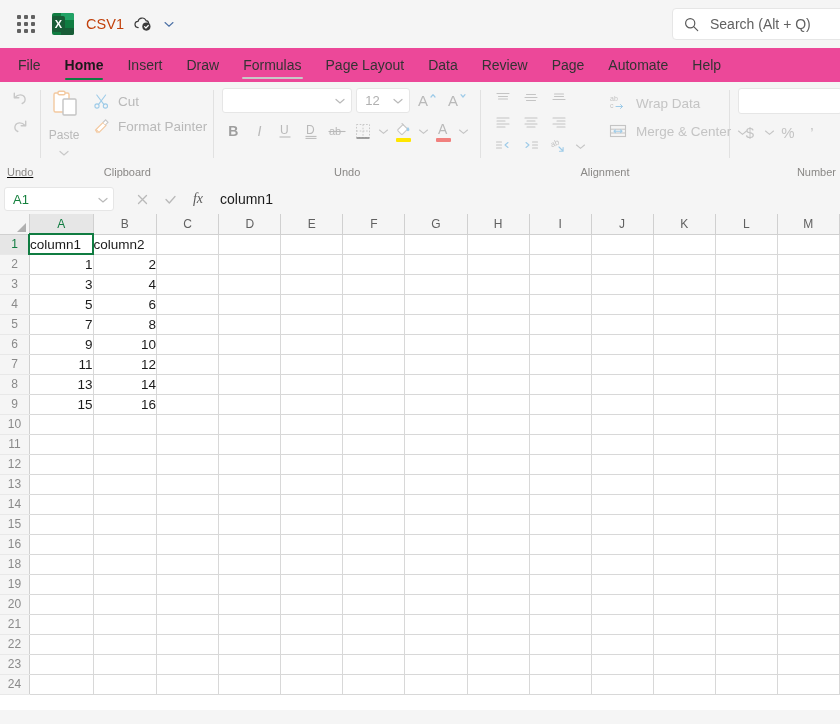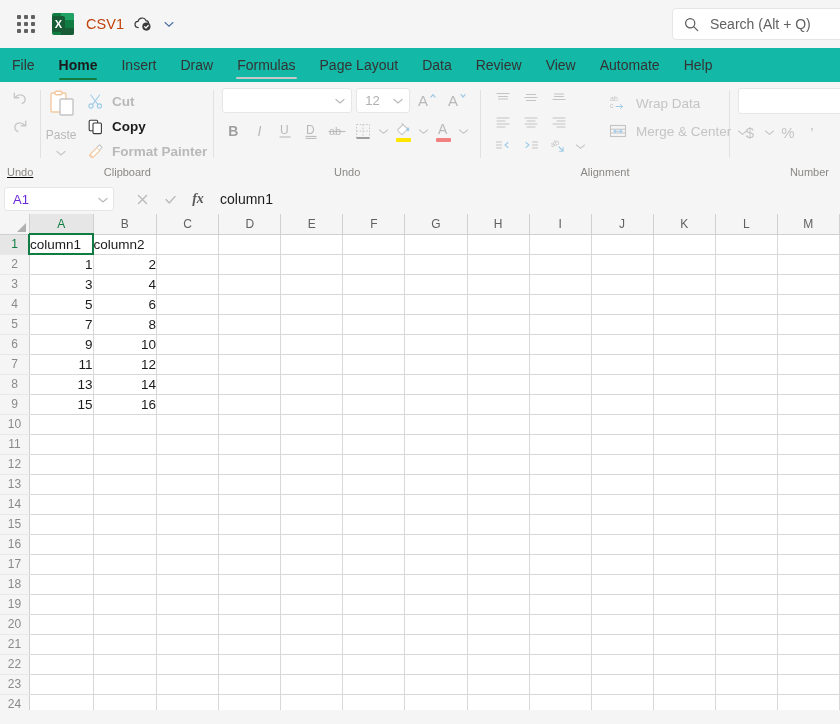--- a/index.html
+++ b/index.html
@@ -75,21 +75,21 @@
   .searchbox input {
     border: none; outline: none; background: transparent;
     margin-left: 10px; font-size: 14px; color: #616161;
     font-family: "Liberation Sans", sans-serif; width: 100%;
   }
   .searchbox input::placeholder { color: #616161; opacity: 1; }
 
   
   .tabs {
     height: 34px; display: flex; align-items: stretch;
-    padding-left: 0; background: #14b8a6;
+    padding-left: 6px; background: #ec4899;
     font-size: 14px;
   }
   .tab {
     position: relative; display: flex; align-items: center;
     padding: 0 12px; color: #333333; cursor: pointer;
     white-space: nowrap;
   }
   .tab.active { color: #1b1b1b; font-weight: bold; }
   .tab.active::after {
     content: ""; position: absolute;
@@ -134,21 +134,21 @@
   .paste-col {
     width: 56px; display: flex; flex-direction: column;
     align-items: center; padding-top: 2px; cursor: pointer;
   }
   .paste-lbl { font-size: 12px; color: #b9b9b9; margin-top: 2px; }
   .paste-chev { margin-top: 1px; }
   .clip-col { display: flex; flex-direction: column; padding-top: 3px; }
   .clip-item {
     display: flex; align-items: center; height: 25px;
     padding: 0 6px 0 4px; cursor: pointer; border-radius: 3px;
-    font-size: 13.5px; color: #b9b9b9; white-space: nowrap; font-weight: bold;
+    font-size: 13.5px; color: #b9b9b9; white-space: nowrap;
   }
   .clip-item.enabled { color: #1b1b1b; }
   .clip-item .ci { width: 20px; height: 18px; flex: none; margin-right: 7px; display:flex; align-items:center; justify-content:center;}
 
   
   .font-grp { width: 270px; }
   .font-grp .grp-body { flex-direction: column; padding-top: 5px; align-items: stretch; }
   .font-row1 { display: flex; align-items: center; padding-left: 8px; }
   .fname-box {
     width: 130px; height: 25px; background: #fff;
@@ -193,36 +193,36 @@
 
   
   .num-grp { width: 110px; }
   .num-grp .grp-body { flex-direction: column; padding-top: 6px; }
   .numfmt-box {
     margin-left: 8px; width: 104px; height: 26px;
     background: #fff; border: 1px solid #e6e6e6; border-radius: 3px;
   }
   .num-row { display: flex; align-items: center; padding-left: 8px; margin-top: 6px; }
   .nbtn { width: 24px; height: 24px; display:flex; align-items:center; justify-content:center; cursor:pointer; font-size:15px; color:#c4c4c4;}
-  .num-grp .grp-label { text-align: right; padding-right: 11px; }
+  .num-grp .grp-label { text-align: right; padding-right: 4px; }
 
   
   .formulabar {
     height: 30px; display: flex; align-items: center;
     background: #f5f5f5; padding: 0 0 0 4px;
   }
   .namebox {
     width: 110px; height: 24px; background: #fff;
     border: 1px solid #e6e6e6; border-radius: 3px;
     display: flex; align-items: center; justify-content: space-between;
     padding: 0 4px 0 8px; cursor: pointer;
   }
-  .namebox span { font-size: 13px; color: #6d28d9; }
+  .namebox span { font-size: 13px; color: #15803d; }
   .fb-btns { display: flex; align-items: center; margin-left: 14px; }
-  .fb-btn { width: 28px; height: 24px; display:flex; align-items:center; justify-content:center; cursor:pointer; border-radius:3px;font-weight:bold;}
+  .fb-btn { width: 28px; height: 24px; display:flex; align-items:center; justify-content:center; cursor:pointer; border-radius:3px;}
   .fx-btn { font-style: italic; font-size: 14px; color: #5a5a5a; font-family: "Liberation Serif", serif; }
   .fcontent {
     flex: 1; height: 24px; margin-left: 8px;
     display: flex; align-items: center;
     font-size: 14px; color: #1b1b1b; cursor: text;
   }
 
   
   .gridwrap {
     position: relative; width: 840px;
@@ -325,21 +325,21 @@
 
 <div class="tabs">
   <div class="tab">File</div>
   <div class="tab active">Home</div>
   <div class="tab">Insert</div>
   <div class="tab">Draw</div>
   <div class="tab hover">Formulas</div>
   <div class="tab">Page Layout</div>
   <div class="tab">Data</div>
   <div class="tab">Review</div>
-  <div class="tab">View</div>
+  <div class="tab">Page</div>
   <div class="tab">Automate</div>
   <div class="tab">Help</div>
 </div>
 
 <div class="ribbon">
 
   <div class="grp undo-grp">
     <div class="grp-body">
       <div class="icon-btn undo-btn">
         <svg width="20" height="20" viewBox="0 0 20 20">
@@ -382,29 +382,20 @@
           <span class="ci">
             <svg width="17" height="17" viewBox="0 0 17 17">
               <circle cx="4" cy="13" r="2.1" fill="none" stroke="#9ecbe8" stroke-width="1.1"></circle>
               <circle cx="12.4" cy="13" r="2.1" fill="none" stroke="#9ecbe8" stroke-width="1.1"></circle>
               <path d="M5.4 11.6L12.6 2M11 11.6L3.8 2" stroke="#9ecbe8" stroke-width="1.1" stroke-linecap="round"></path>
             </svg>
           </span>
           <span>Cut</span>
         </div>
 
-        <div class="clip-item enabled">
-          <span class="ci">
-            <svg width="17" height="17" viewBox="0 0 17 17">
-              <rect x="2.2" y="2.2" width="8.4" height="10.6" rx="1" fill="#fff" stroke="#3b3b3b" stroke-width="1.1"></rect>
-              <rect x="6" y="5" width="8.4" height="10.6" rx="1" fill="#fff" stroke="#3b3b3b" stroke-width="1.1"></rect>
-            </svg>
-          </span>
-          <span>Copy</span>
-        </div>
 
         <div class="clip-item">
           <span class="ci">
             <svg width="17" height="17" viewBox="0 0 17 17">
               <path d="M3 11.5l7-7 3 3-7 7z" fill="#fff" stroke="#f3c9a0" stroke-width="1.1"></path>
               <path d="M10 4.5l2.6-2.6 2.4 2.4-2.6 2.6" fill="#fff" stroke="#c8c8c8" stroke-width="1.1"></path>
               <path d="M2.4 12l1.8 2.6" stroke="#f3c9a0" stroke-width="1.1" stroke-linecap="round"></path>
             </svg>
           </span>
           <span>Format Painter</span>
@@ -926,36 +917,20 @@
           <td class="cell txt"></td>
           <td class="cell txt"></td>
           <td class="cell txt"></td>
           <td class="cell txt"></td>
           <td class="cell txt"></td>
           <td class="cell txt"></td>
           <td class="cell txt"></td>
           <td class="cell txt"></td>
         </tr>
         <tr>
-          <th class="rowhdr">17</th>
-          <td class="cell txt"></td>
-          <td class="cell txt"></td>
-          <td class="cell txt"></td>
-          <td class="cell txt"></td>
-          <td class="cell txt"></td>
-          <td class="cell txt"></td>
-          <td class="cell txt"></td>
-          <td class="cell txt"></td>
-          <td class="cell txt"></td>
-          <td class="cell txt"></td>
-          <td class="cell txt"></td>
-          <td class="cell txt"></td>
-          <td class="cell txt"></td>
-        </tr>
-        <tr>
           <th class="rowhdr">18</th>
           <td class="cell txt"></td>
           <td class="cell txt"></td>
           <td class="cell txt"></td>
           <td class="cell txt"></td>
           <td class="cell txt"></td>
           <td class="cell txt"></td>
           <td class="cell txt"></td>
           <td class="cell txt"></td>
           <td class="cell txt"></td>

